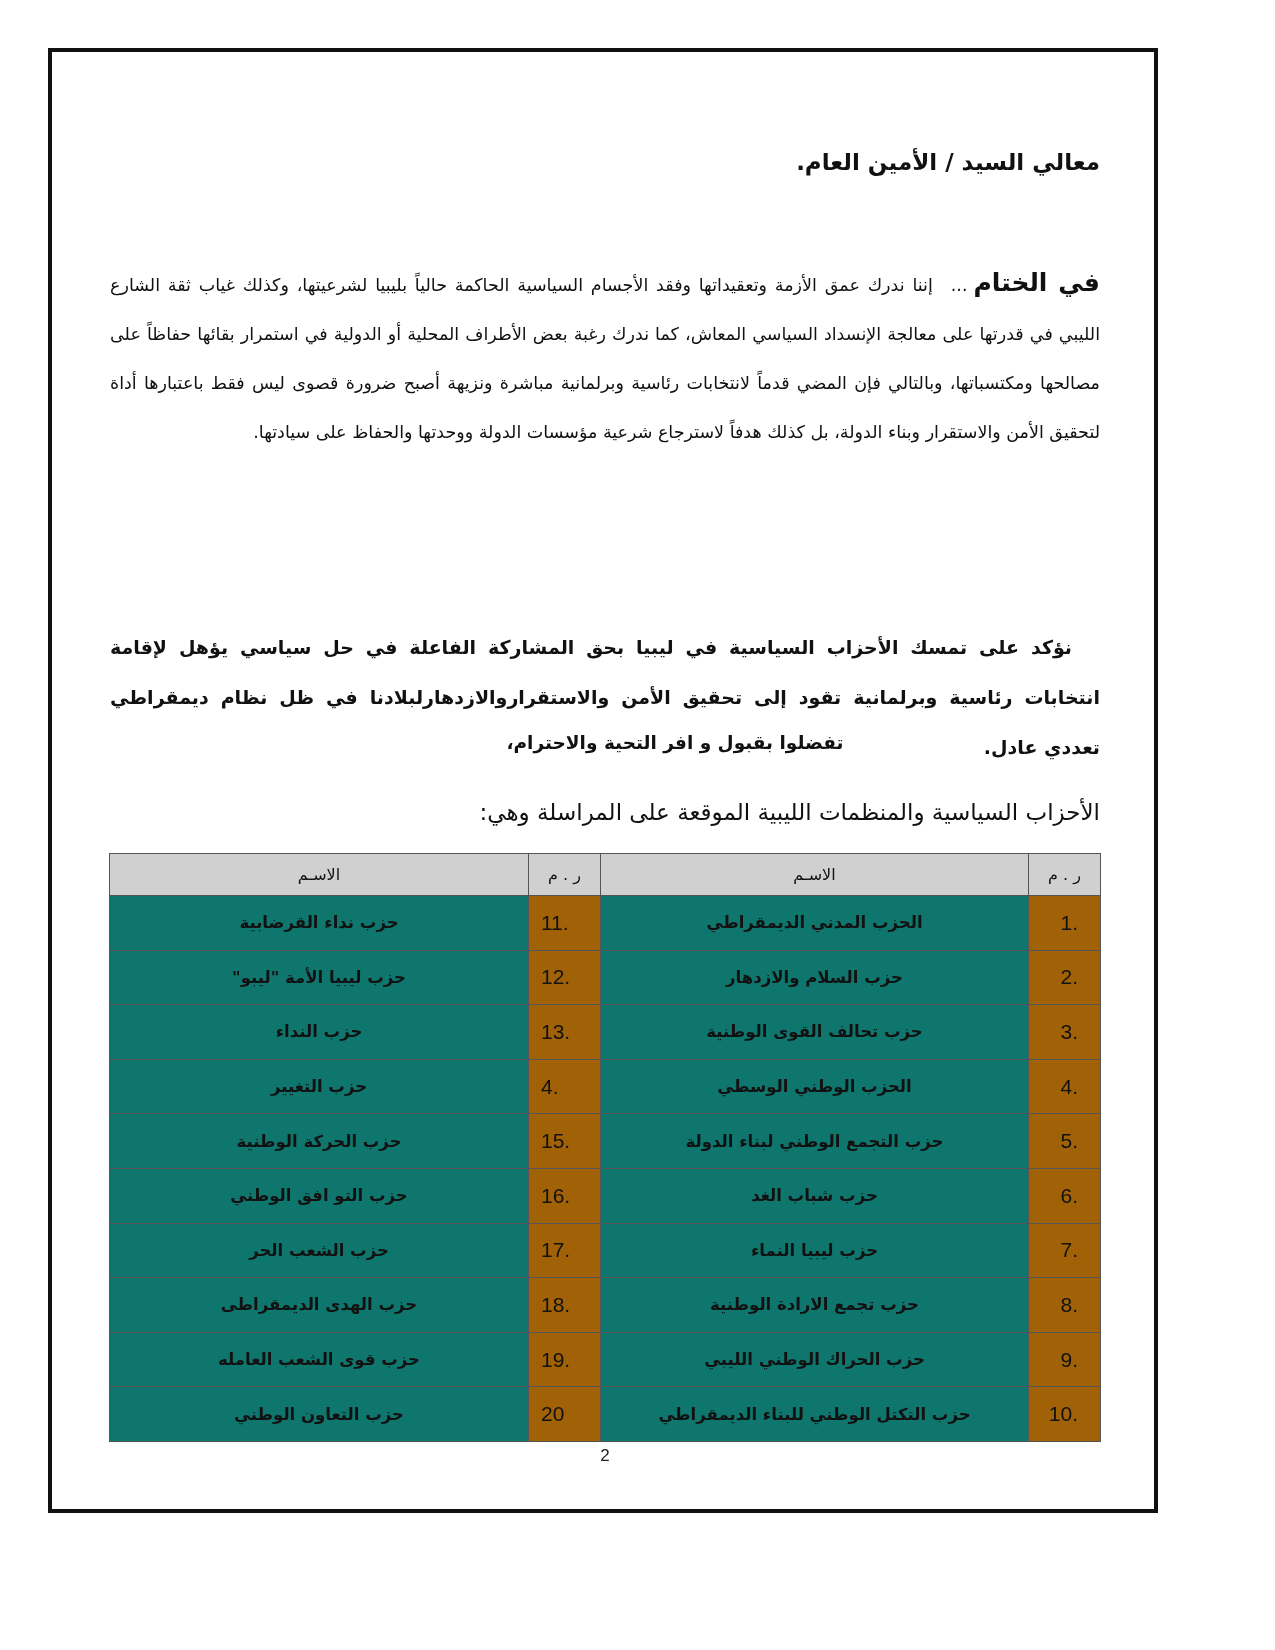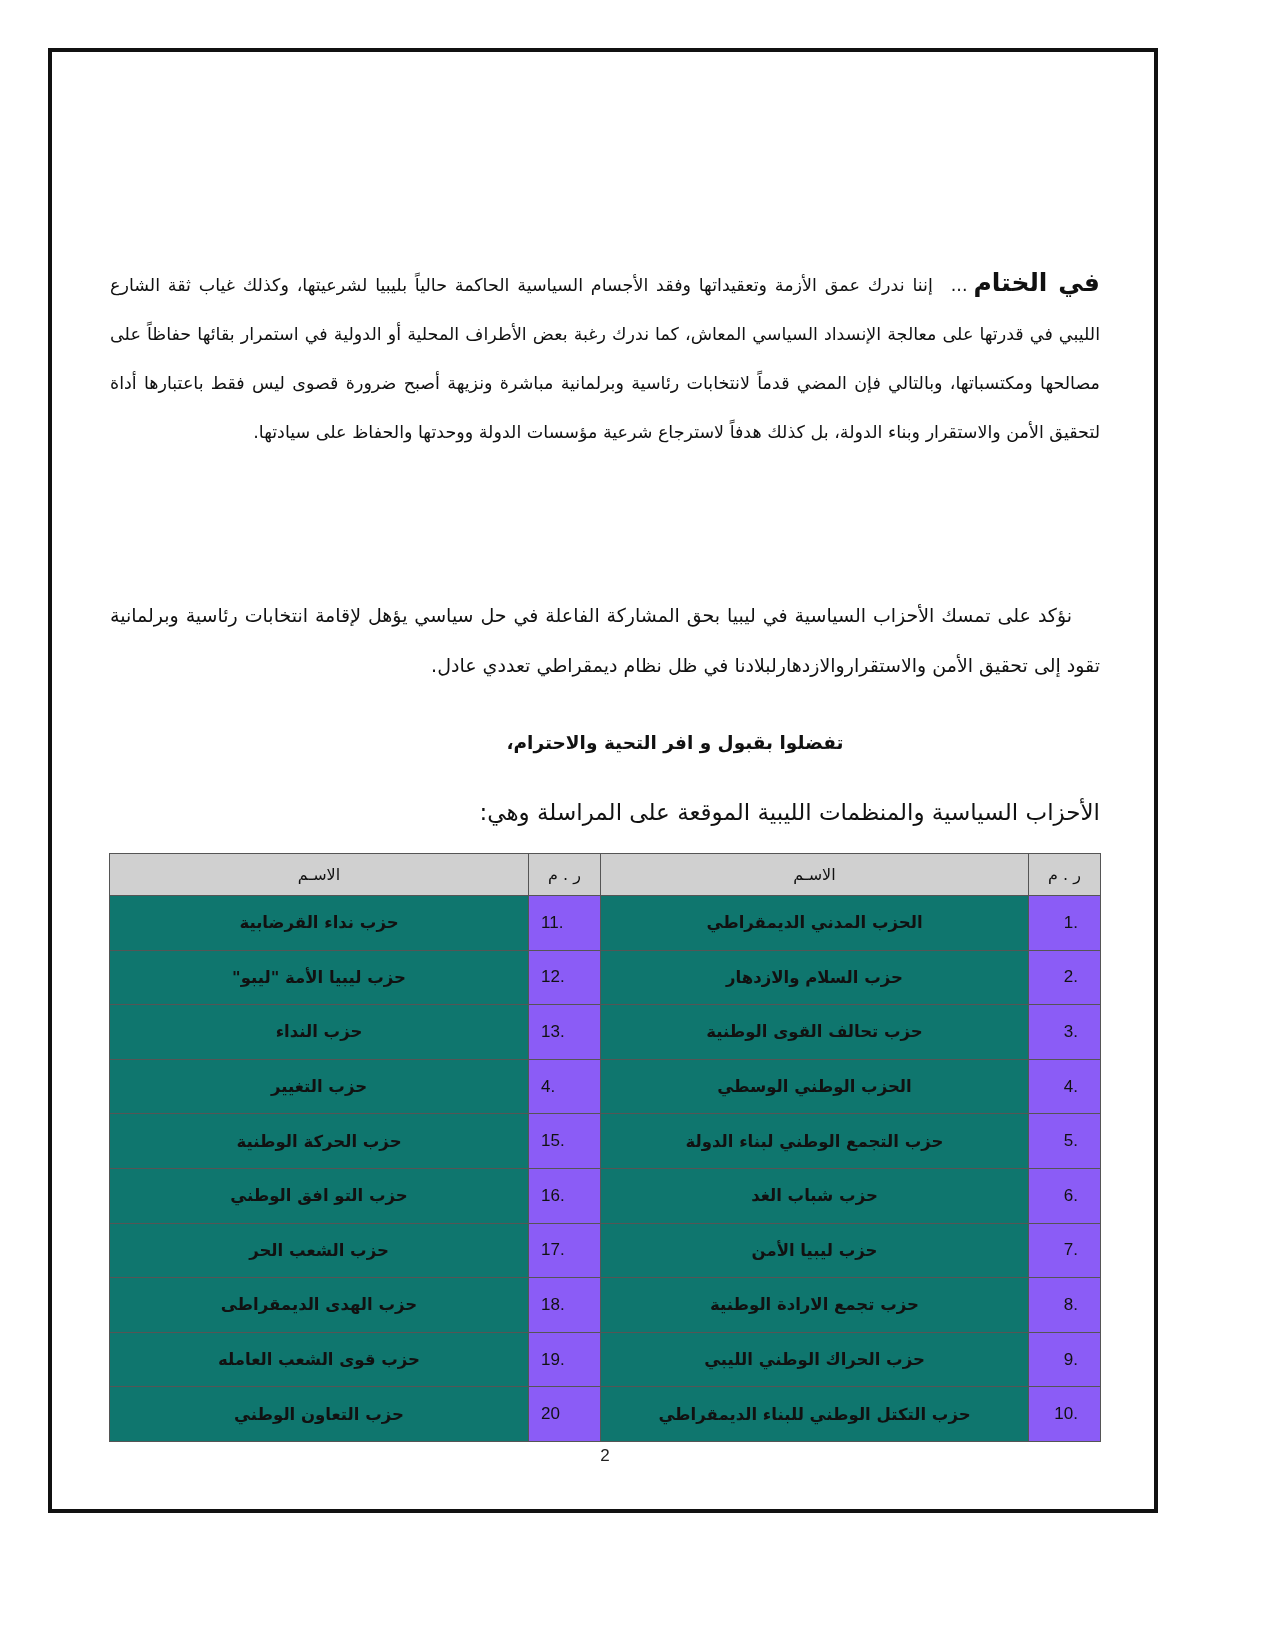--- a/index.html
+++ b/index.html
@@ -46,23 +46,23 @@
       text-align-last: right;
     }
     .para-1 .lead {
       font-weight: bold;
       font-size: 25px;
     }
     .para-1 .ellipsis {
       margin: 0 6px 0 18px;
     }
     .para-2 {
-      top: 590px;
+      top: 622px;
       font-size: 19px;
-      font-weight: normal;
+      font-weight: bold;
       line-height: 50px;
       text-align: justify;
       text-align-last: right;
       text-indent: 28px;
     }
     .closing {
       top: 725px;
       width: 990px;
       font-size: 18.5px;
       font-weight: bold;
@@ -101,23 +101,23 @@
       height: 37px;
       font-size: 16px;
       font-weight: normal;
     }
     .signatories-table td {
       height: 49.6px;
       font-size: 16.5px;
       font-weight: bold;
     }
     .signatories-table td.num {
-      background: #8b5cf6;
+      background: #a16207;
       font-family: "Liberation Sans", sans-serif;
-      font-size: 17px;
+      font-size: 21px;
       font-weight: normal;
       direction: ltr;
     }
     .signatories-table td.num.num-right {
       text-align: right;
       padding-right: 22px;
     }
     .signatories-table td.num.num-left {
       text-align: left;
       padding-left: 12px;
@@ -135,20 +135,21 @@
       font-size: 17px;
       color: #222222;
     }
   </style>
 </head>
 <body>
 
 <div class="page-frame"></div>
 
 <div class="content salutation">
+  <span class="line">معالي السيد / الأمين العام.</span>
 </div>
 
 <div class="content para-1">
   <span class="lead">في الختام</span><span class="ellipsis">...</span><span>إننا ندرك عمق الأزمة وتعقيداتها وفقد الأجسام السياسية الحاكمة حالياً بليبيا لشرعيتها، وكذلك غياب ثقة الشارع الليبي في قدرتها على معالجة الإنسداد السياسي المعاش، كما ندرك رغبة بعض الأطراف المحلية أو الدولية في استمرار بقائها حفاظاً على مصالحها ومكتسباتها، وبالتالي فإن المضي قدماً لانتخابات رئاسية وبرلمانية مباشرة ونزيهة أصبح ضرورة قصوى ليس فقط باعتبارها أداة لتحقيق الأمن والاستقرار وبناء الدولة، بل كذلك هدفاً لاسترجاع شرعية مؤسسات الدولة ووحدتها والحفاظ على سيادتها.</span>
 </div>
 
 <div class="content para-2">نؤكد على تمسك الأحزاب السياسية في ليبيا بحق المشاركة الفاعلة في حل سياسي يؤهل لإقامة انتخابات رئاسية وبرلمانية تقود إلى تحقيق الأمن والاستقراروالازدهارلبلادنا في ظل نظام ديمقراطي تعددي عادل.</div>
 
 <div class="content closing">
   <span>تفضلوا بقبول و افر التحية والاحترام،</span>
@@ -203,21 +204,21 @@
       <td class="name">حزب الحركة الوطنية</td>
     </tr>
     <tr>
       <td class="num num-right">6.</td>
       <td class="name">حزب شباب الغد</td>
       <td class="num num-left">16.</td>
       <td class="name">حزب التو افق الوطني</td>
     </tr>
     <tr>
       <td class="num num-right">7.</td>
-      <td class="name">حزب ليبيا الأمن</td>
+      <td class="name">حزب ليبيا النماء</td>
       <td class="num num-left">17.</td>
       <td class="name">حزب الشعب الحر</td>
     </tr>
     <tr>
       <td class="num num-right">8.</td>
       <td class="name">حزب تجمع الارادة الوطنية</td>
       <td class="num num-left">18.</td>
       <td class="name">حزب الهدى الديمقراطى</td>
     </tr>
     <tr>

